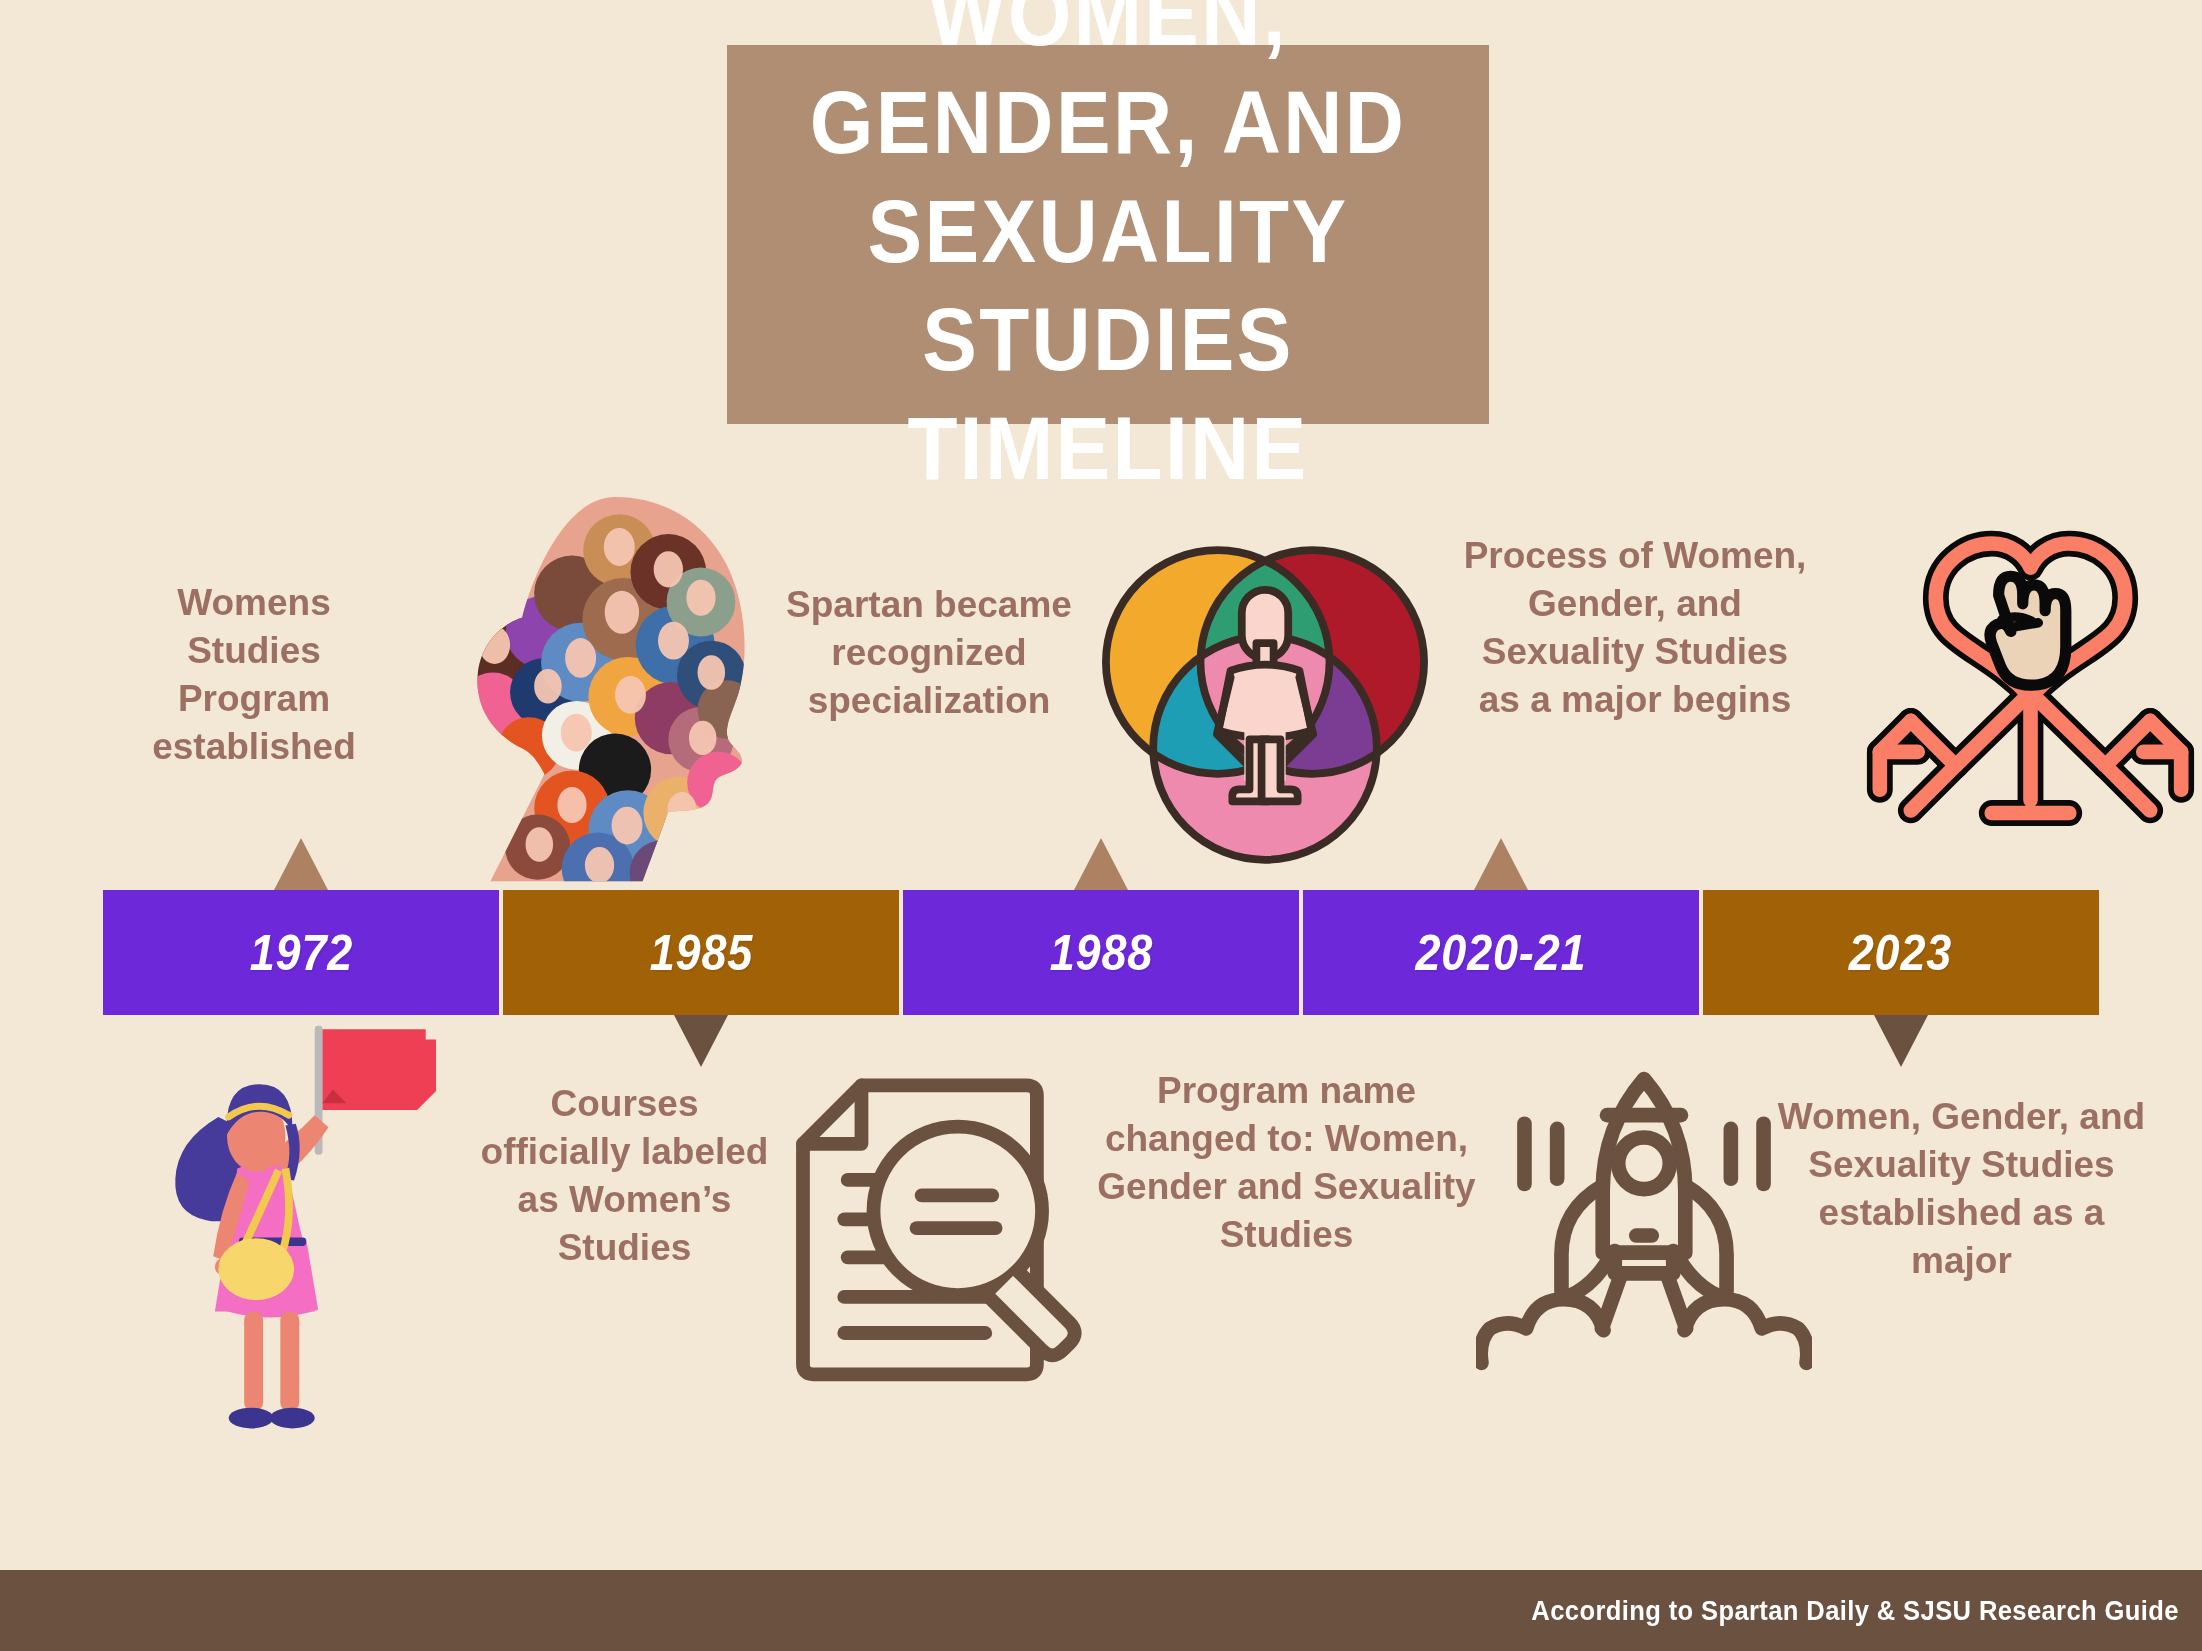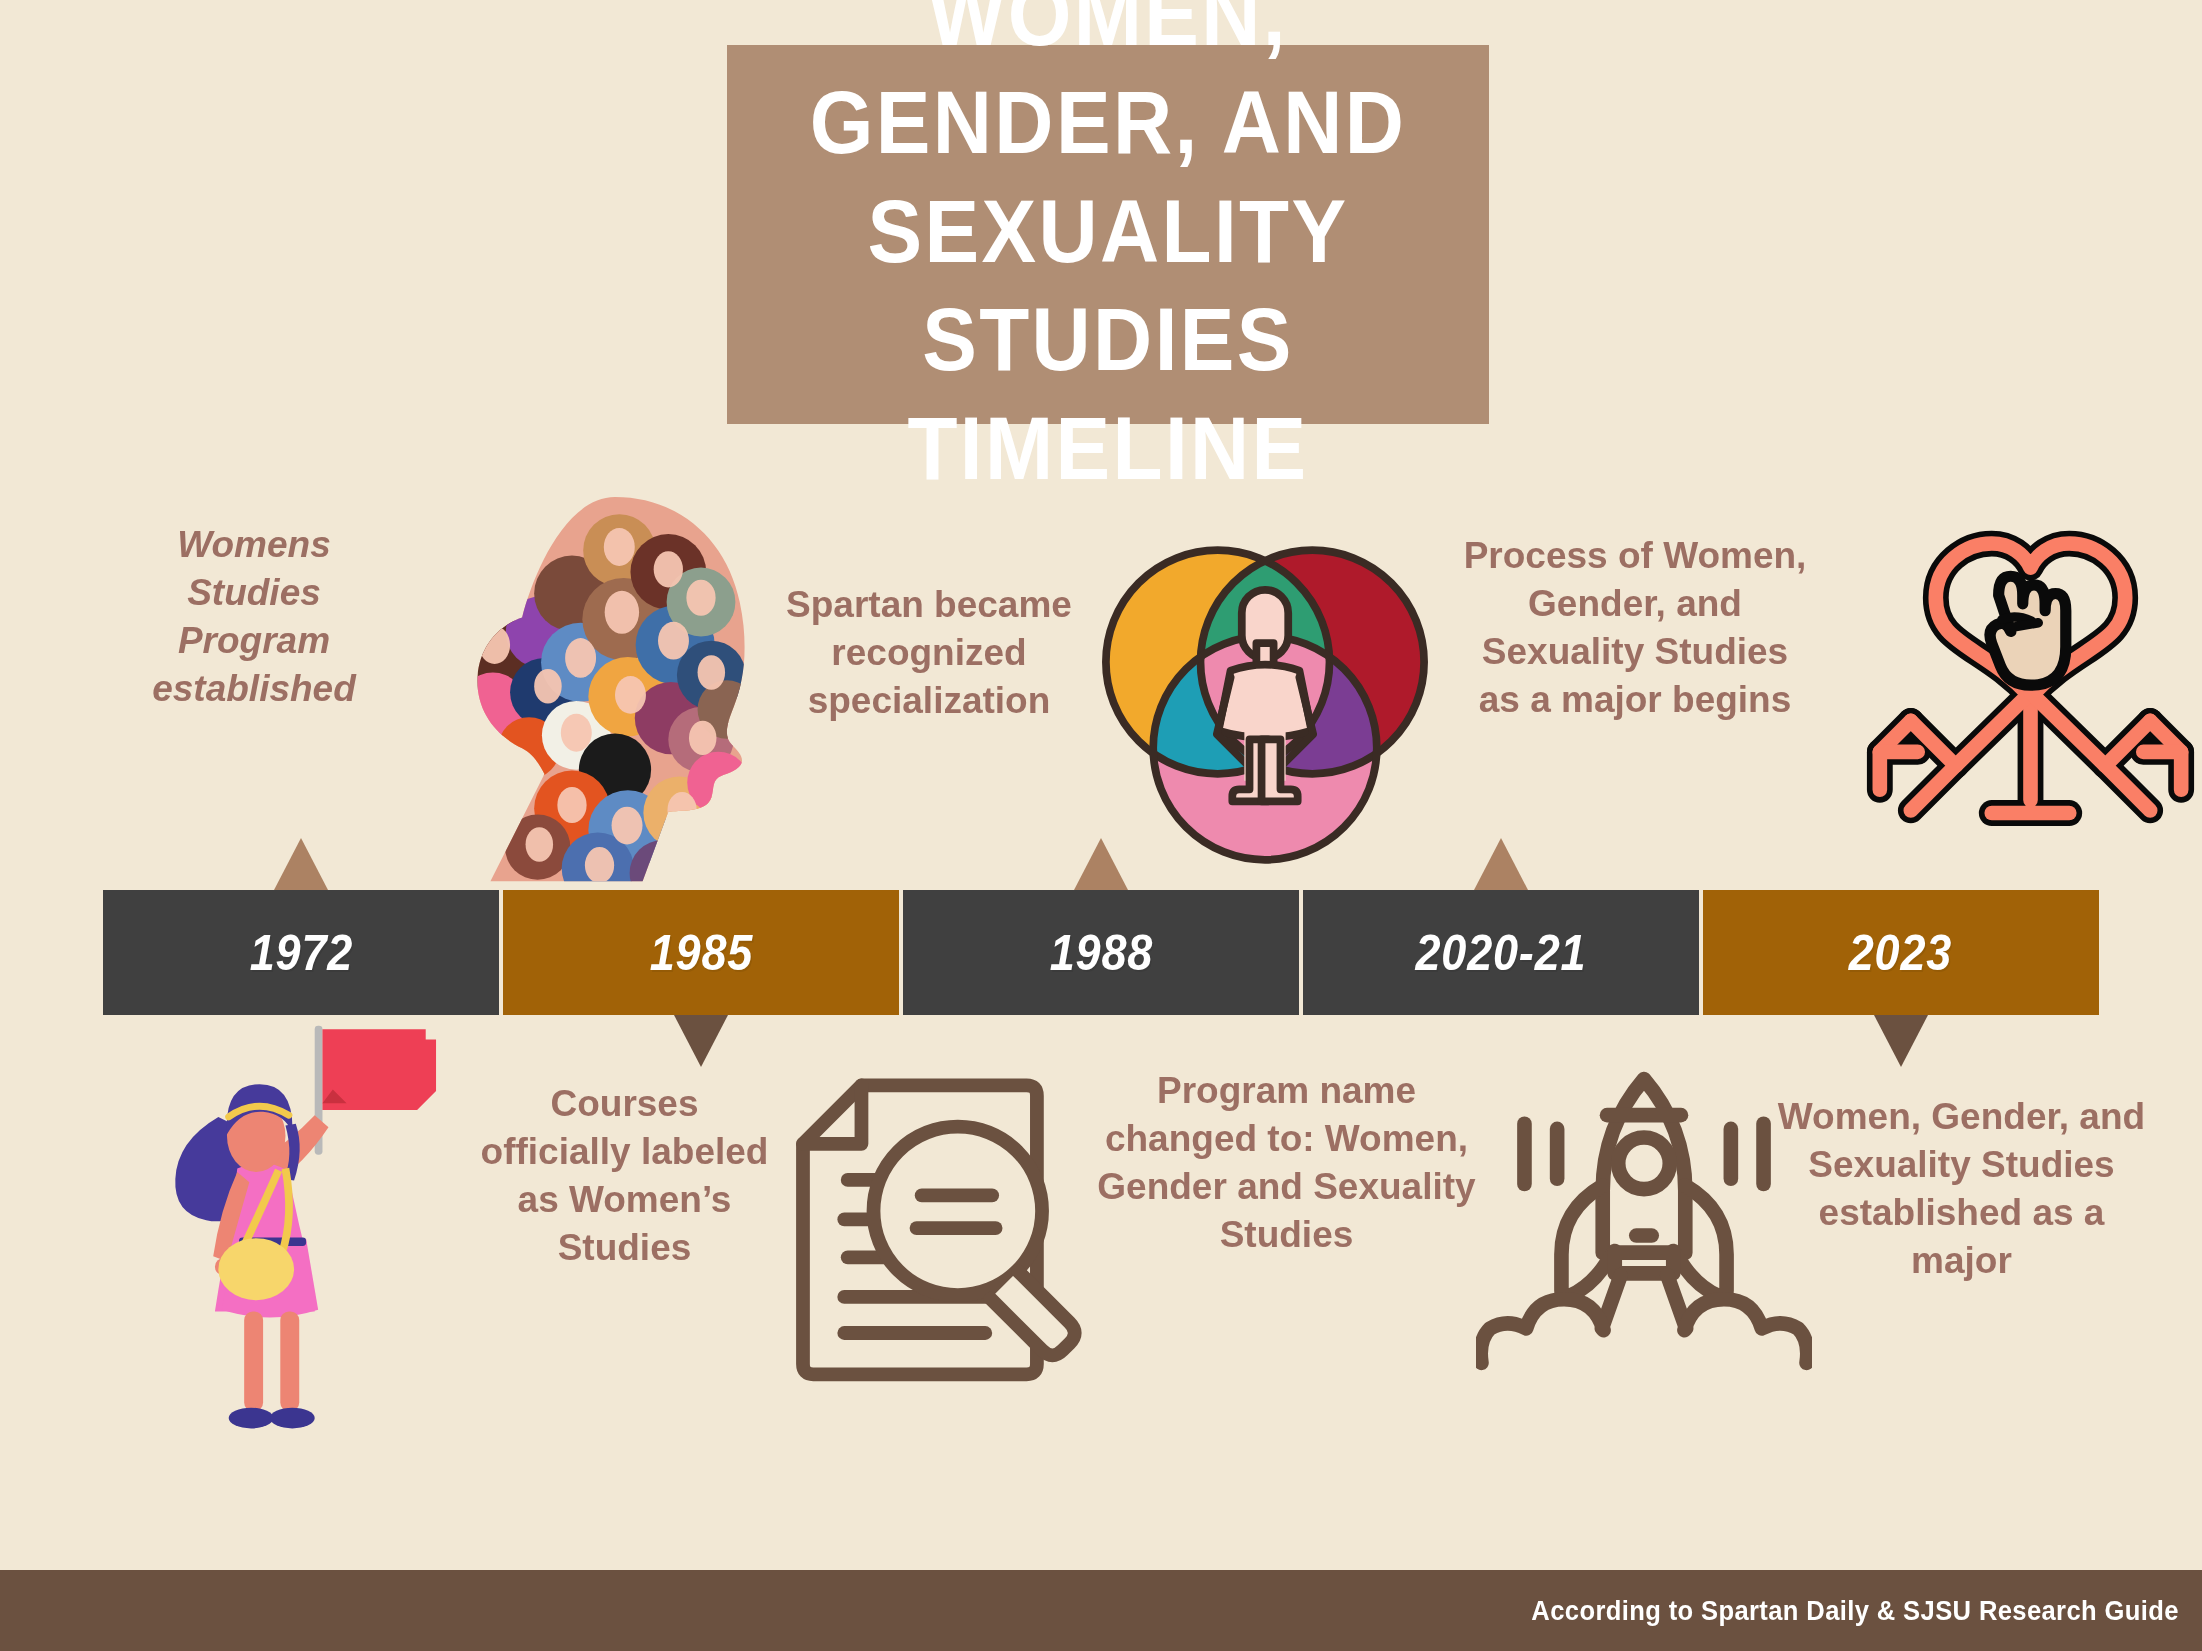--- a/index.html
+++ b/index.html
@@ -49,21 +49,21 @@
     color:#FFFFFF;
     font-family:"Liberation Sans", sans-serif;
     font-weight:700;
     font-style:italic;
     font-size:50px;
     letter-spacing:0.9px;
     transform:scaleX(0.9);
     text-shadow:1.7px 1.7px 0 rgba(0,0,0,0.07);
     position:relative; z-index:3;
   }
-  .seg.light{ background:#404040; }
+  .seg.light{ background:#6d28d9; }
   .seg.dark { background:#a16207; }
 
   
   .seg .ptr{
     position:absolute;
     left:50%;
     width:0;height:0;
     transform:translateX(-50%);
   }
   .seg.up .ptr{
@@ -83,21 +83,21 @@
   .label{
     position:absolute;
     color:#9C6F63;
     font-family:"Liberation Sans", sans-serif;
     font-weight:700;
     font-size:37px;
     line-height:1.30;
     text-align:center;
   }
 
-  .lab-1972{ left:112px;  top:521px;  width:284px;font-style:italic; }
+  .lab-1972{ left:112px;  top:579px;  width:284px; }
   .lab-1988{ left:770px;  top:581px;  width:318px; }
   .lab-2020{ left:1463px; top:532px;  width:344px; }
 
   .lab-1985{ left:478px;  top:1080px; width:293px; }
   .lab-2012{ left:1093px; top:1067px; width:387px; }
   .lab-2023{ left:1768px; top:1093px; width:387px; }
 
   
   .ill{ position:absolute; }
 

